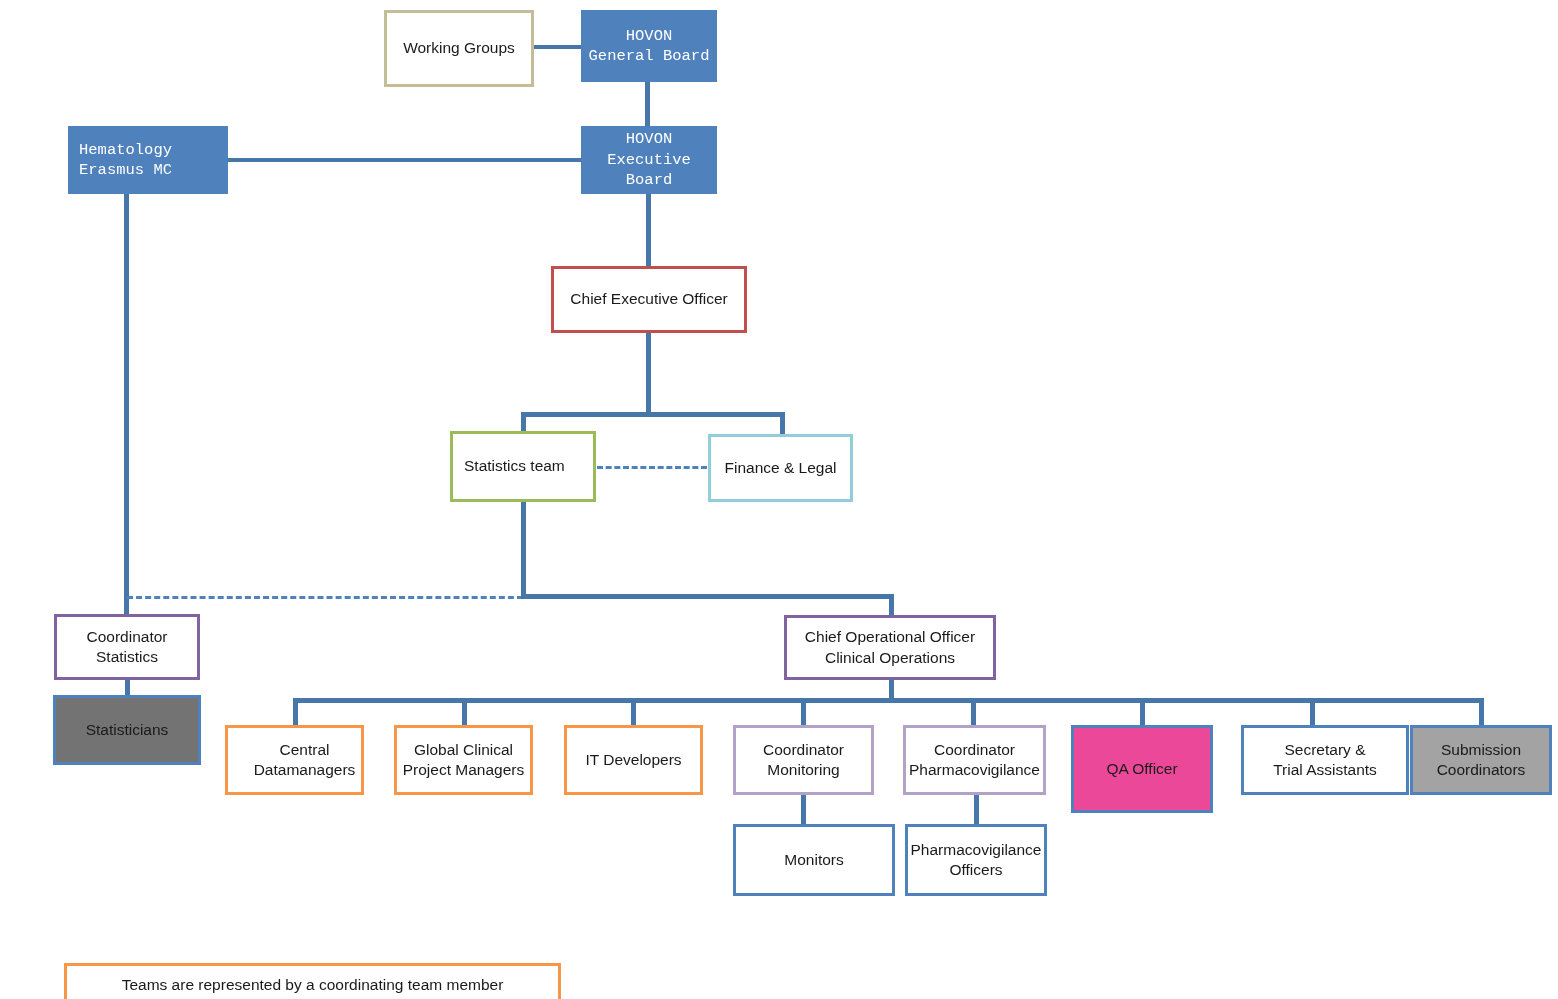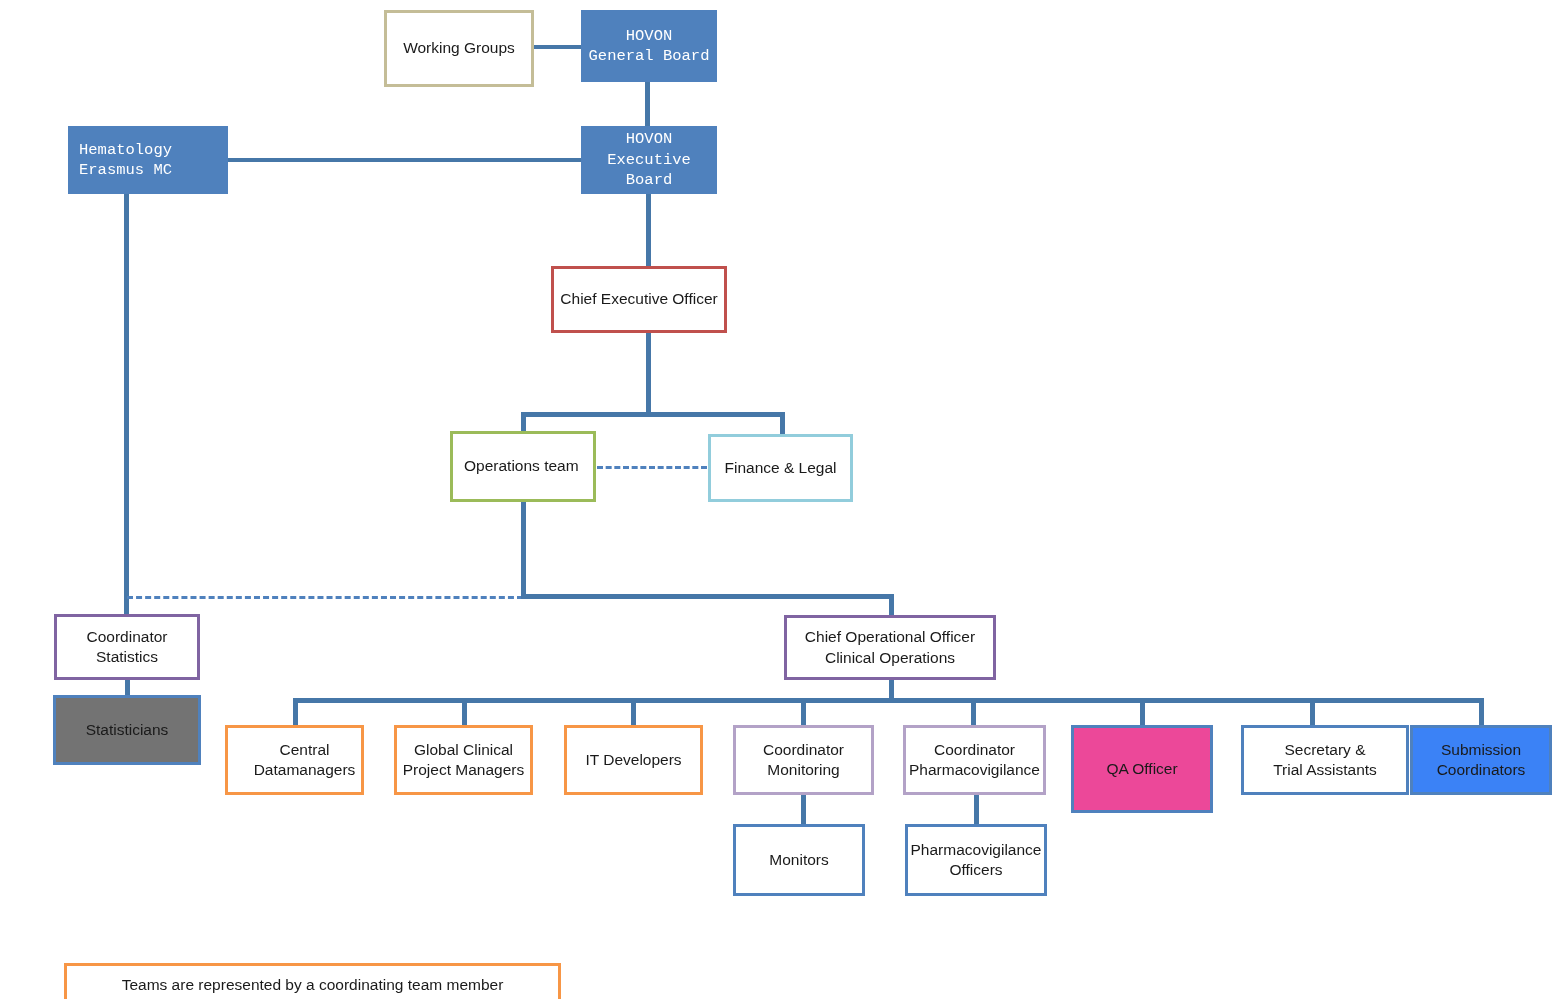--- a/index.html
+++ b/index.html
@@ -114,43 +114,43 @@
   <div class="conn" style="left:974px; top:794px; width:5px; height:31px;"></div>
 
   <div id="nodes-layer">
       <div class="node" style="left: 348px; top: 10px; width: 150px; height: 77px; background: rgb(255, 255, 255); border: 3px solid rgb(196, 189, 151); margin-left: 36px;">Working Groups</div>
       <div class="node filled" style="left: 581px; top: 10px; width: 136px; height: 72px; background: rgb(79, 129, 189);">HOVON
 General Board</div>
       <div class="node filled left-text" style="left: 68px; top: 126px; width: 160px; height: 68px; background: rgb(79, 129, 189);">Hematology
 Erasmus MC</div>
       <div class="node filled" style="left: 581px; top: 126px; width: 136px; height: 68px; background: rgb(79, 129, 189);">HOVON
 Executive Board</div>
-      <div class="node" style="left: 551px; top: 266px; width: 176px; height: 67px; background: rgb(255, 255, 255); border: 3px solid rgb(192, 80, 77);">Chief Executive Officer</div>
-      <div class="node left-text" style="left: 450px; top: 431px; width: 146px; height: 71px; background: rgb(255, 255, 255); border: 3px solid rgb(155, 187, 89);">Operations team</div>
+      <div class="node" style="left: 551px; top: 266px; width: 196px; height: 67px; background: rgb(255, 255, 255); border: 3px solid rgb(192, 80, 77);">Chief Executive Officer</div>
+      <div class="node left-text" style="left: 450px; top: 431px; width: 146px; height: 71px; background: rgb(255, 255, 255); border: 3px solid rgb(155, 187, 89);">Statistics team</div>
       <div class="node" style="left: 708px; top: 434px; width: 145px; height: 68px; background: rgb(255, 255, 255); border: 3px solid rgb(146, 205, 220);">Finance &amp; Legal</div>
       <div class="node" style="left: 54px; top: 614px; width: 146px; height: 66px; background: rgb(255, 255, 255); border: 3px solid rgb(128, 100, 162);">Coordinator
 Statistics</div>
       <div class="node" style="left: 784px; top: 615px; width: 212px; height: 65px; background: rgb(255, 255, 255); border: 3px solid rgb(128, 100, 162);">Chief Operational Officer
 Clinical Operations</div>
       <div class="node" style="left: 53px; top: 695px; width: 148px; height: 70px; background: #737373; border: 3px solid rgb(79, 129, 189);">Statisticians</div>
       <div class="node" style="left: 225px; top: 725px; width: 139px; height: 70px; background: rgb(255, 255, 255); border: 3px solid rgb(247, 150, 70); padding-left: 20px;">Central
 Datamanagers</div>
       <div class="node" style="left: 394px; top: 725px; width: 139px; height: 70px; background: rgb(255, 255, 255); border: 3px solid rgb(247, 150, 70);">Global Clinical
 Project Managers</div>
       <div class="node" style="left: 564px; top: 725px; width: 139px; height: 70px; background: rgb(255, 255, 255); border: 3px solid rgb(247, 150, 70);">IT Developers</div>
       <div class="node" style="left: 733px; top: 725px; width: 141px; height: 70px; background: rgb(255, 255, 255); border: 3px solid rgb(179, 162, 199);">Coordinator
 Monitoring</div>
       <div class="node" style="left: 903px; top: 725px; width: 143px; height: 70px; background: rgb(255, 255, 255); border: 3px solid rgb(179, 162, 199);">Coordinator
 Pharmacovigilance</div>
       <div class="node" style="left: 1071px; top: 725px; width: 142px; height: 88px; background: #ec4899; border: 3px solid rgb(79, 129, 189);">QA Officer</div>
       <div class="node" style="left: 1241px; top: 725px; width: 168px; height: 70px; background: rgb(255, 255, 255); border: 3px solid rgb(79, 129, 189);">Secretary &amp;
 Trial Assistants</div>
-      <div class="node" style="left: 1410px; top: 725px; width: 142px; height: 70px; background: #3b82f6; border: 3px solid rgb(79, 129, 189);">Submission
+      <div class="node" style="left: 1410px; top: 725px; width: 142px; height: 70px; background: #a3a3a3; border: 3px solid rgb(79, 129, 189);">Submission
 Coordinators</div>
-      <div class="node" style="left: 733px; top: 824px; width: 132px; height: 72px; background: rgb(255, 255, 255); border: 3px solid rgb(79, 129, 189);">Monitors</div>
+      <div class="node" style="left: 733px; top: 824px; width: 162px; height: 72px; background: rgb(255, 255, 255); border: 3px solid rgb(79, 129, 189);">Monitors</div>
       <div class="node" style="left: 905px; top: 824px; width: 142px; height: 72px; background: rgb(255, 255, 255); border: 3px solid rgb(79, 129, 189);">Pharmacovigilance
 Officers</div>
     </div>
 
   <div class="legend-box" style="left:64px; top:939px; width:497px; height:44px; border:3px solid #f79646;margin-top:24px;">
     <span>Teams are represented by a coordinating team member</span>
   </div>
 
 </div>
 

